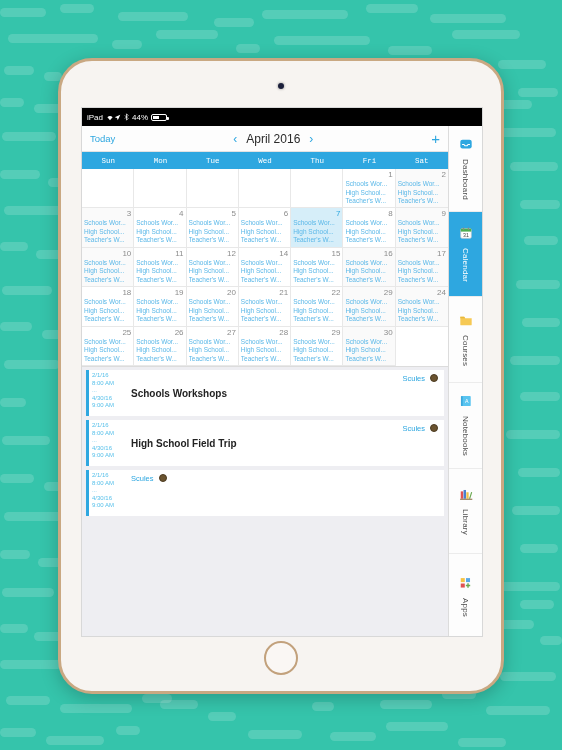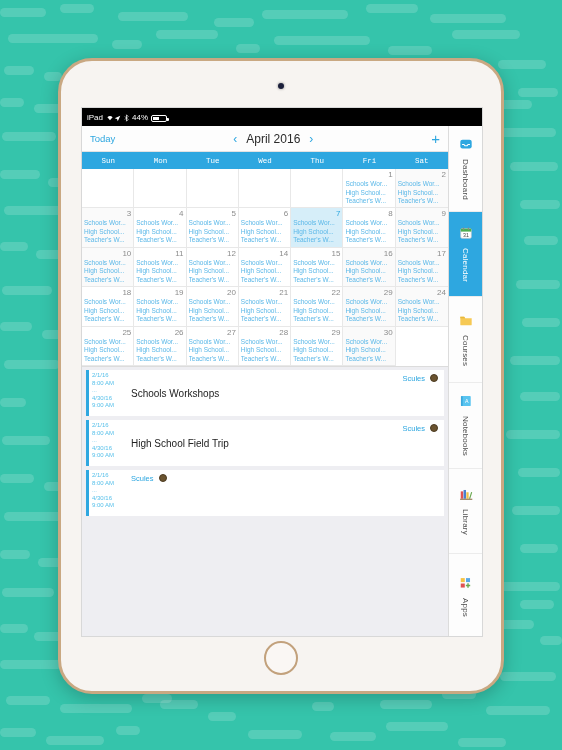--- a/index.html
+++ b/index.html
@@ -58,21 +58,21 @@
   #status-bar {
     height: 18px;
     background: #000;
     color: #fff;
     font-size: 8px;
     display: flex; align-items: center;
     padding: 0 5px;
   }
   .sb-left { display: flex; align-items: center; gap: 3px; }
   .sb-center { flex: 1; text-align: center; font-weight: bold; letter-spacing: .2px; }
-  .sb-right { display: flex; align-items: flex-end; gap: 3px; }
+  .sb-right { display: flex; align-items: center; gap: 3px; }
   .batt-shell {
     width: 16px; height: 7px;
     border: 1px solid #fff; border-radius: 2px;
     position: relative; display: inline-block;
   }
   .batt-shell::after {
     content: ""; position: absolute; right: -3px; top: 2px;
     width: 2px; height: 3px; background: #fff; border-radius: 0 1px 1px 0;
   }
   .batt-fill { position: absolute; left: 1px; top: 1px; bottom: 1px; width: 44%; background: #fff; }
@@ -142,21 +142,21 @@
     display: flex; align-items: stretch;
     background: #fff; margin-bottom: 4px;
     height: 46px;
   }
   .ev-bar { width: 3px; background: #2ea7e0; flex: none; }
   .ev-times {
     width: 42px; flex: none;
     padding: 2px 0 0 3px;
     color: #57c0ea; font-size: 6px; line-height: 7.6px;
   }
-  .ev-title { flex: 1; display: flex; align-items: center; font-size: 10px; color: #222; font-weight: normal; }
+  .ev-title { flex: 1; display: flex; align-items: center; font-size: 10px; color: #222; font-weight: bold; }
   .ev-right { display: flex; align-items: flex-start; gap: 5px; padding: 4px 6px 0 0; }
   .ev-cal { color: #2ea7e0; font-size: 7.5px; }
   .ev-avatar {
     width: 8px; height: 8px; border-radius: 50%;
     background: #6b5430; border: 1px solid #4b3a20;
   }
 
   
   #rail {
     width: 34px; flex: none;

